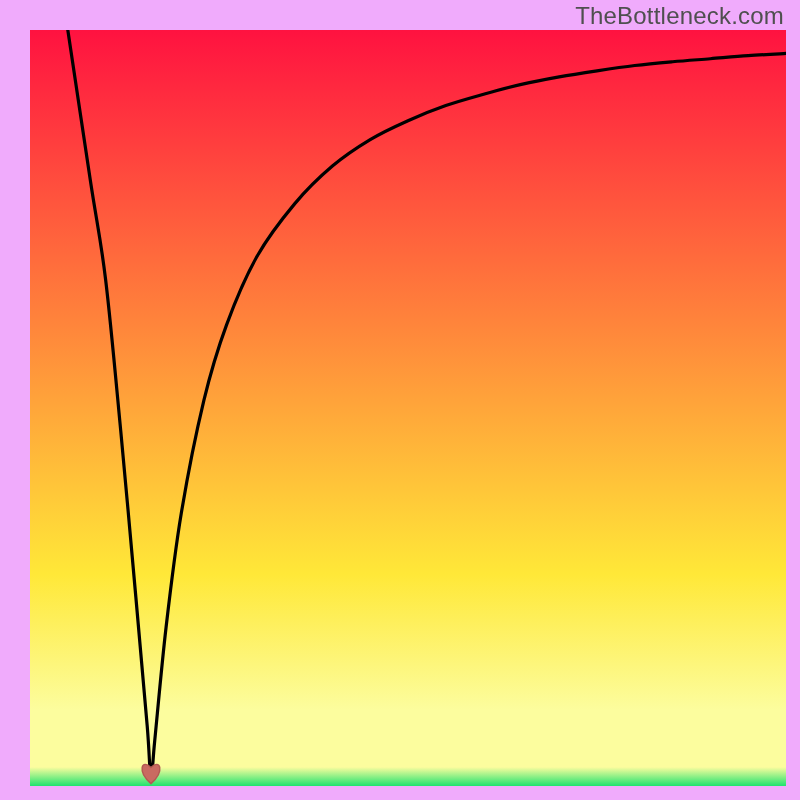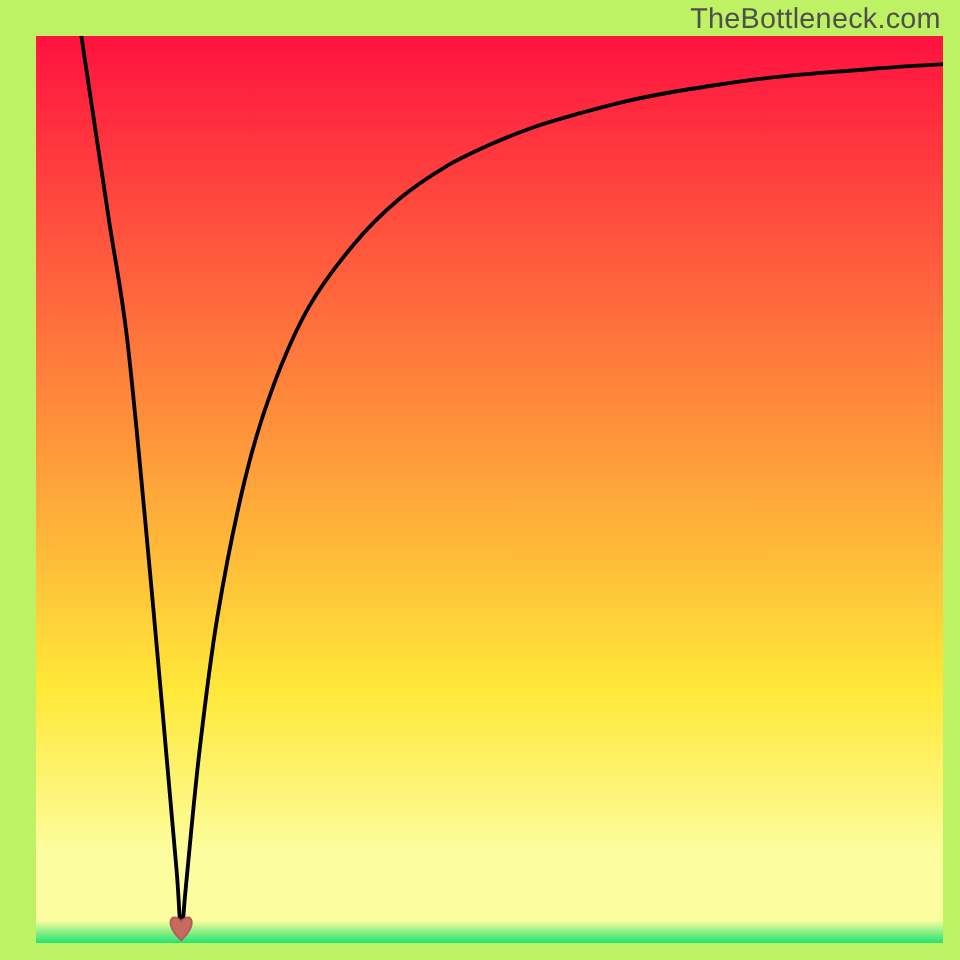--- a/index.html
+++ b/index.html
@@ -8,21 +8,21 @@
     width: 800px;
     height: 800px;
     overflow: hidden;
     background: #000;
     font-family: Arial, Helvetica, sans-serif;
   }
   .frame {
     position: relative;
     width: 800px;
     height: 800px;
-    background: #bef264;
+    background: #f0abfc;
   }
   .plot-area {
     position: absolute;
     left: 30px;
     top: 30px;
     width: 756px;
     height: 756px;
     overflow: hidden;
   }
   .watermark {

